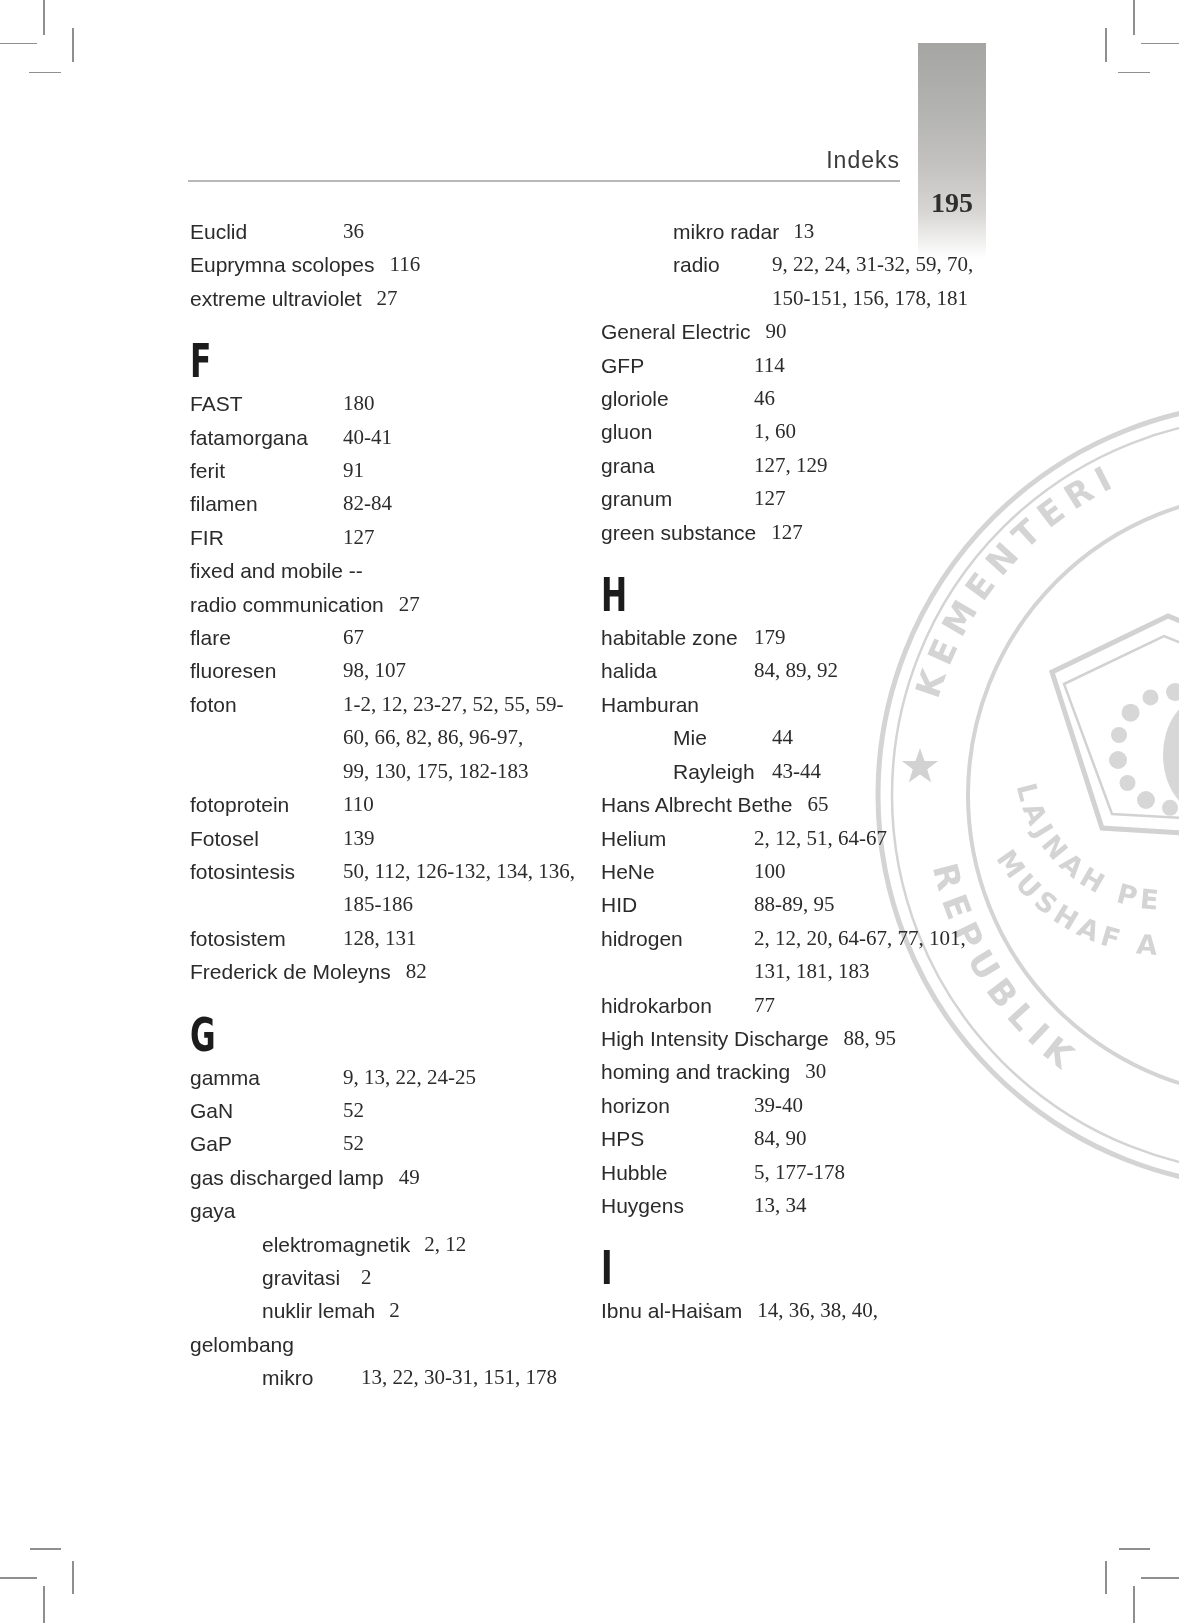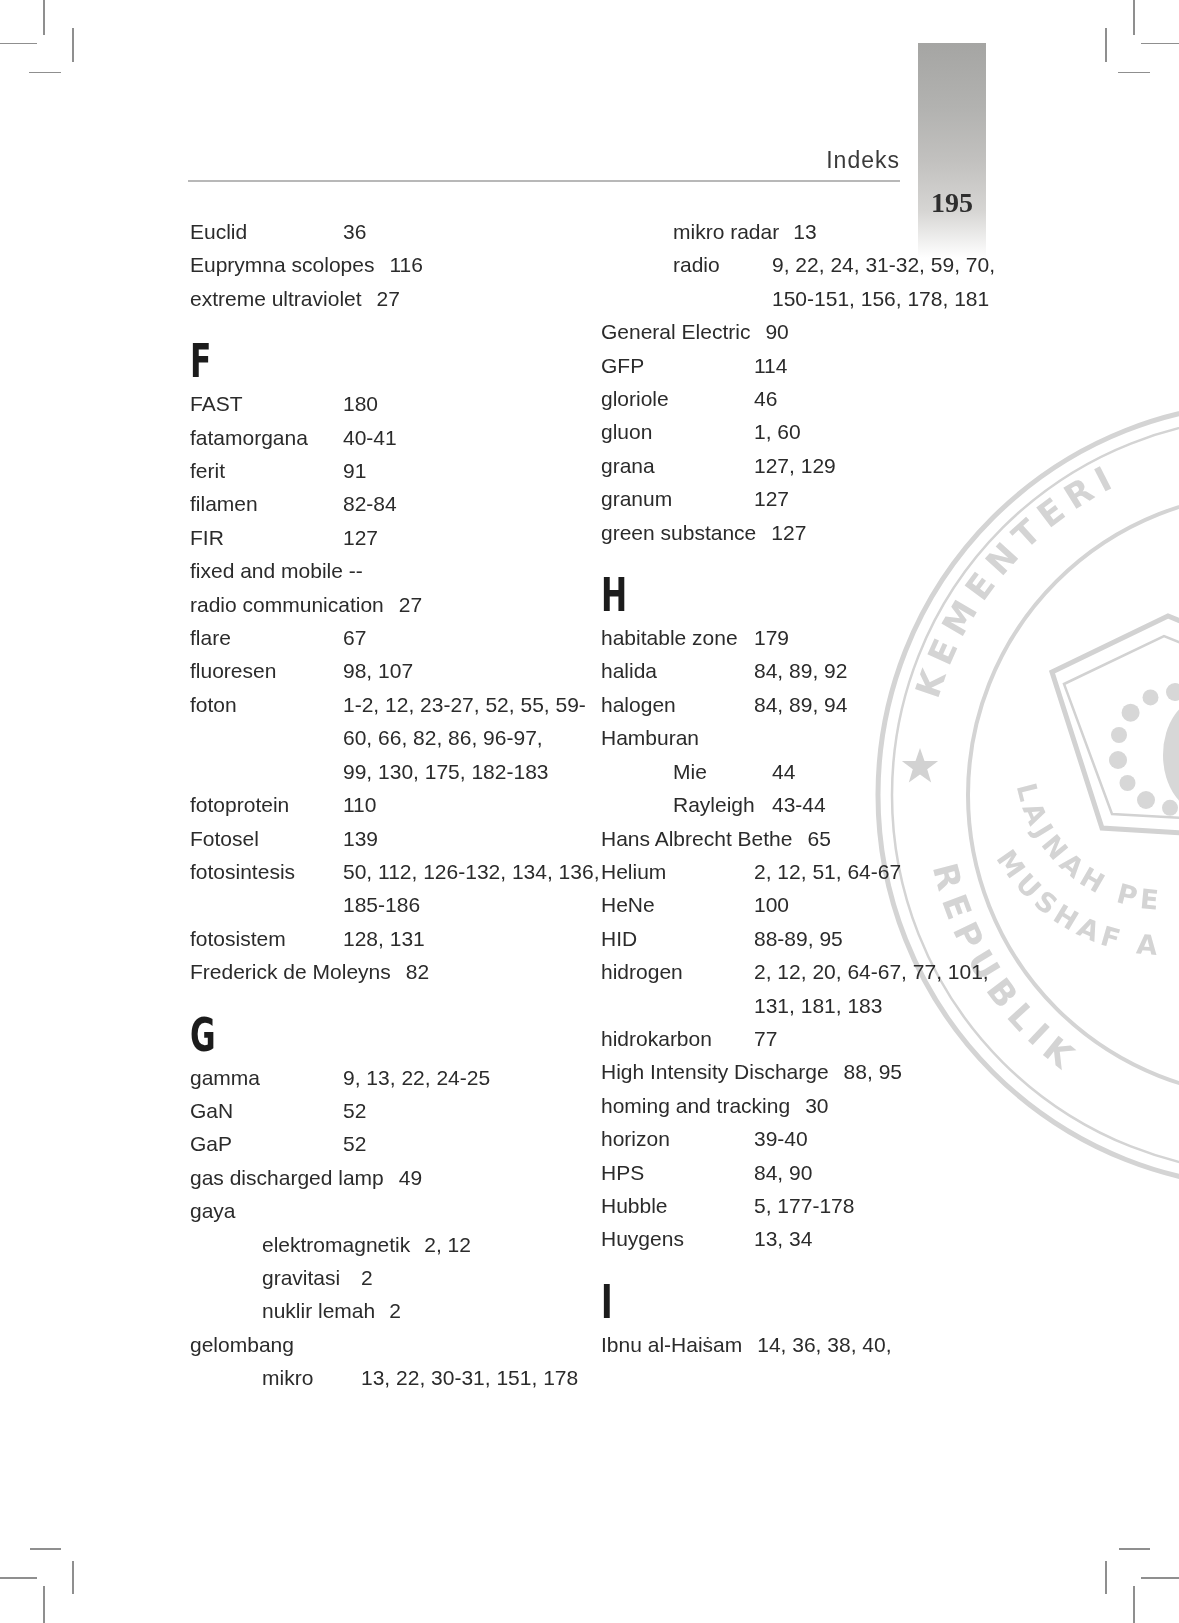--- a/index.html
+++ b/index.html
@@ -39,21 +39,21 @@
   }
   
   .col{position:absolute;top:188px;width:430px;margin-top:27px;}
   .col-left{left:190px;}
   .col-right{left:601px;}
   .entry{
     display:flex;align-items:flex-start;
     font-size:21px;line-height:33.4px;color:var(--color-text);
   }
   .entry .lbl{flex:0 0 auto;min-width:138px;padding-right:15px;white-space:pre;}
-  .entry .pgs{white-space:pre-line;}
+  .entry .pgs{white-space:pre-line;font-family:Liberation Serif, serif;}
   .entry.sub{margin-left:72px;}
   .entry.sub .lbl{min-width:85px;padding-right:14px;}
   .letter-heading{height:44px;margin:24px 0 4px 0;}
   .letter-heading span{
     display:inline-block;
     font-family:"DejaVu Sans",sans-serif;font-weight:bold;
     font-size:46px;line-height:44px;color:#1c1c1c;
     transform:scaleX(0.68);transform-origin:0 50%;
   }
   
@@ -276,24 +276,20 @@
     <div class="letter-heading"><span>H</span></div>
     <div class="entry">
       <span class="lbl">habitable zone</span>
       <span class="pgs">179</span>
     </div>
     <div class="entry">
       <span class="lbl">halida</span>
       <span class="pgs">84, 89, 92</span>
     </div>
     <div class="entry">
-      <span class="lbl">halogen</span>
-      <span class="pgs">84, 89, 94</span>
-    </div>
-    <div class="entry">
       <span class="lbl">Hamburan</span>
     </div>
     <div class="entry sub">
       <span class="lbl">Mie</span>
       <span class="pgs">44</span>
     </div>
     <div class="entry sub">
       <span class="lbl">Rayleigh</span>
       <span class="pgs">43-44</span>
     </div>

